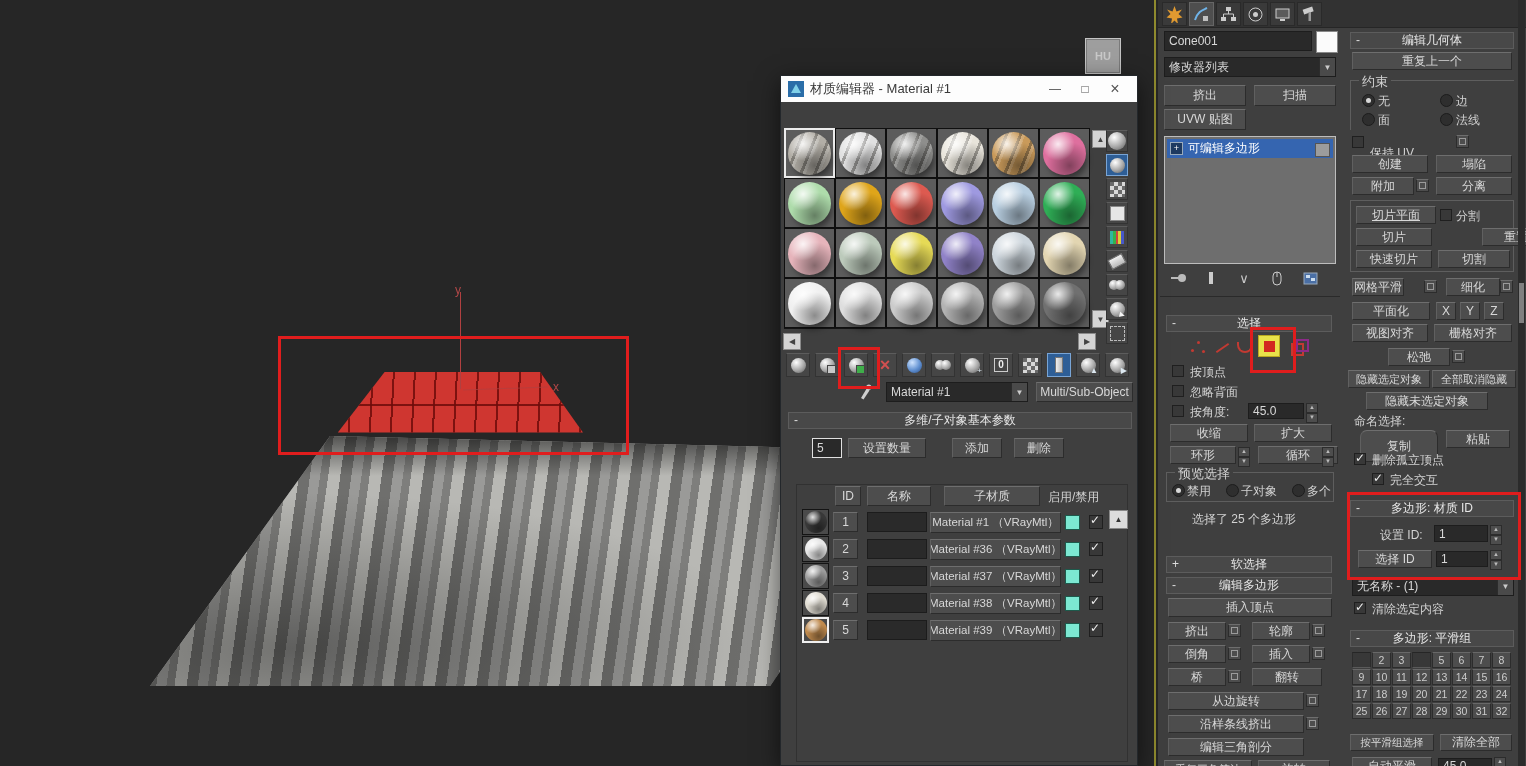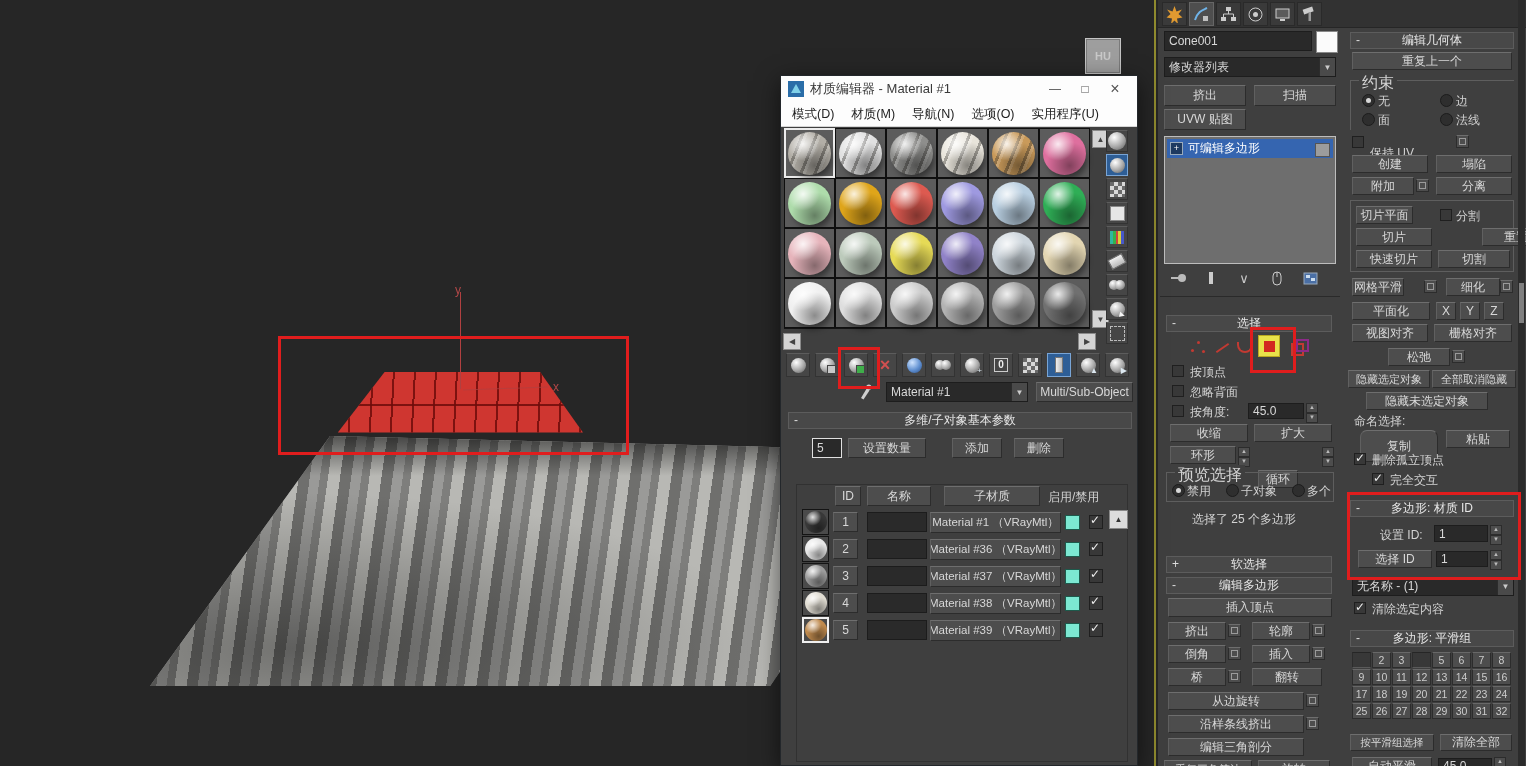--- a/index.html
+++ b/index.html
@@ -21,21 +21,21 @@
   .chk{position:absolute;width:12px;height:12px;background:#383838;border:1px solid #1f1f1f;box-sizing:border-box;}
   .chk.checked::after{content:"✓";position:absolute;left:0px;top:-3px;color:#f0f0f0;font-size:12px;font-weight:bold;}
   .radio{position:absolute;width:11px;height:11px;border-radius:50%;background:#2e2e2e;border:1px solid #1c1c1c;}
   .radio.sel::after{content:"";position:absolute;left:3px;top:3px;width:5px;height:5px;border-radius:50%;background:#d8d8d8;}
   .spin{position:absolute;width:12px;display:flex;flex-direction:column;}
   .spin i{font-style:normal;font-size:6px;line-height:7px;height:8px;background:#4d4d4d;border:1px solid #2c2c2c;color:#bbb;text-align:center;}
   .sbox{position:absolute;width:13px;height:13px;background:#4d4d4d;border:1px solid #2c2c2c;border-top-color:#6e6e6e;box-sizing:border-box;}
   .sbox::after{content:"";position:absolute;inset:2px;border:1px solid #9a9a9a;}
   .ann{position:absolute;border:3px solid var(--ann,#e02020);pointer-events:none;z-index:40;}
   .grp{position:absolute;border:1px solid #5e5e5e;box-sizing:border-box;}
-  .grp>span{position:absolute;top:-8px;left:8px;background:#3f3f3f;padding:0 3px;font-size:16px;color:#d2d2d2;}
+  .grp>span{position:absolute;top:-8px;left:8px;background:#3f3f3f;padding:0 3px;font-size:13px;color:#d2d2d2;}
   
   #me{position:absolute;left:780px;top:75px;width:358px;height:691px;background:#3f3f3f;border:1px solid #23272b;
       box-shadow:0 6px 22px rgba(0,0,0,.55);box-sizing:border-box;z-index:10;}
   .titlebar{height:26px;background:#fdfdfd;display:flex;align-items:center;padding:0 7px;color:#3a3a3a;font-size:13px;}
   .titlebar .t{flex:1;margin-left:6px;}
   .wbtn{width:30px;height:22px;display:flex;align-items:center;justify-content:center;color:#555;font-size:12px;}
   .menubar{height:24px;background:#fdfdfd;border-bottom:1px solid #d5d5d5;display:flex;align-items:center;gap:17px;
       padding:0 11px;color:#222;font-size:12.5px;}
   #slots{position:absolute;left:3px;top:52px;width:306px;height:201px;display:grid;
       grid-template-columns:repeat(6,51px);grid-template-rows:repeat(4,50px);background:#141414;}
@@ -166,27 +166,20 @@
     <div class="titlebar">
       <svg width="16" height="16">
           <rect width="16" height="16" fill="#2a6da8"></rect>
           <path d="M3 12 L8 3 L13 12 Z" fill="#7fd0e8"></path>
         </svg>
       <span class="t">材质编辑器 - Material #1</span>
       <span class="wbtn">—</span>
       <span class="wbtn">□</span>
       <span class="wbtn" style="font-size:16px;">×</span>
     </div>
-    <div class="menubar">
-        <span>模式(D)</span>
-        <span>材质(M)</span>
-        <span>导航(N)</span>
-        <span>选项(O)</span>
-        <span>实用程序(U)</span>
-      </div>
 
     <div id="slots">
         <div class="slot selsl">
           <i class="sphere marble" style="--c: #b2aea6;"></i>
         </div>
         <div class="slot">
           <i class="sphere marble" style="--c: #e0e0e0;"></i>
         </div>
         <div class="slot">
           <i class="sphere marble" style="--c: #8e8e8c;"></i>
@@ -539,21 +532,21 @@
       <i>▼</i>
     </span>
 
   <div class="btn" style="left:1170px;top:424px;width:78px;height:18px;">收缩</div>
   <div class="btn" style="left:1254px;top:424px;width:78px;height:18px;">扩大</div>
   <div class="btn" style="left:1170px;top:446px;width:66px;height:18px;">环形</div>
   <span class="spin" style="left:1238px;top:447px;">
       <i>▲</i>
       <i>▼</i>
     </span>
-  <div class="btn" style="left:1258px;top:446px;width:40px;height:18px;margin-top:24px;">循环</div>
+  <div class="btn" style="left:1258px;top:446px;width:80px;height:18px;">循环</div>
   <span class="spin" style="left:1322px;top:447px;">
       <i>▲</i>
       <i>▼</i>
     </span>
 
   <div class="grp" style="left:1166px;top:472px;width:168px;height:30px;">
     <span>预览选择</span>
   </div>
   <span class="radio sel" style="left:1172px;top:484px;"></span>
   <span class="lbl" style="left:1187px;top:483px;">禁用</span>
@@ -611,21 +604,21 @@
   <span class="chk" style="left:1352px;top:136px;"></span>
   <span class="lbl" style="left:1370px;top:145px;">保持 UV</span>
   <span class="sbox" style="left:1456px;top:135px;"></span>
   <div class="btn" style="left:1352px;top:155px;width:76px;height:18px;">创建</div>
   <div class="btn" style="left:1436px;top:155px;width:76px;height:18px;">塌陷</div>
   <div class="btn" style="left:1352px;top:177px;width:62px;height:18px;">附加</div>
   <span class="sbox" style="left:1416px;top:179px;"></span>
   <div class="btn" style="left:1436px;top:177px;width:76px;height:18px;">分离</div>
 
   <div class="grp" style="left:1350px;top:200px;width:164px;height:72px;"></div>
-  <div class="btn" style="left:1356px;top:206px;width:57px;height:18px;">切片平面</div>
+  <div class="btn" style="left:1356px;top:206px;width:80px;height:18px;text-decoration:underline;">切片平面</div>
   <span class="chk" style="left:1440px;top:209px;"></span>
   <span class="lbl" style="left:1456px;top:208px;">分割</span>
   <div class="btn" style="left:1356px;top:228px;width:76px;height:18px;">切片</div>
   <div class="btn" style="left:1438px;top:228px;width:92px;height:18px;margin-left:44px;">重置平面</div>
   <div class="btn" style="left:1356px;top:250px;width:76px;height:18px;">快速切片</div>
   <div class="btn" style="left:1438px;top:250px;width:72px;height:18px;">切割</div>
 
   <div class="btn" style="left:1352px;top:278px;width:52px;height:18px;">网格平滑</div>
   <span class="sbox" style="left:1424px;top:280px;"></span>
   <div class="btn" style="left:1446px;top:278px;width:54px;height:18px;">细化</div>

